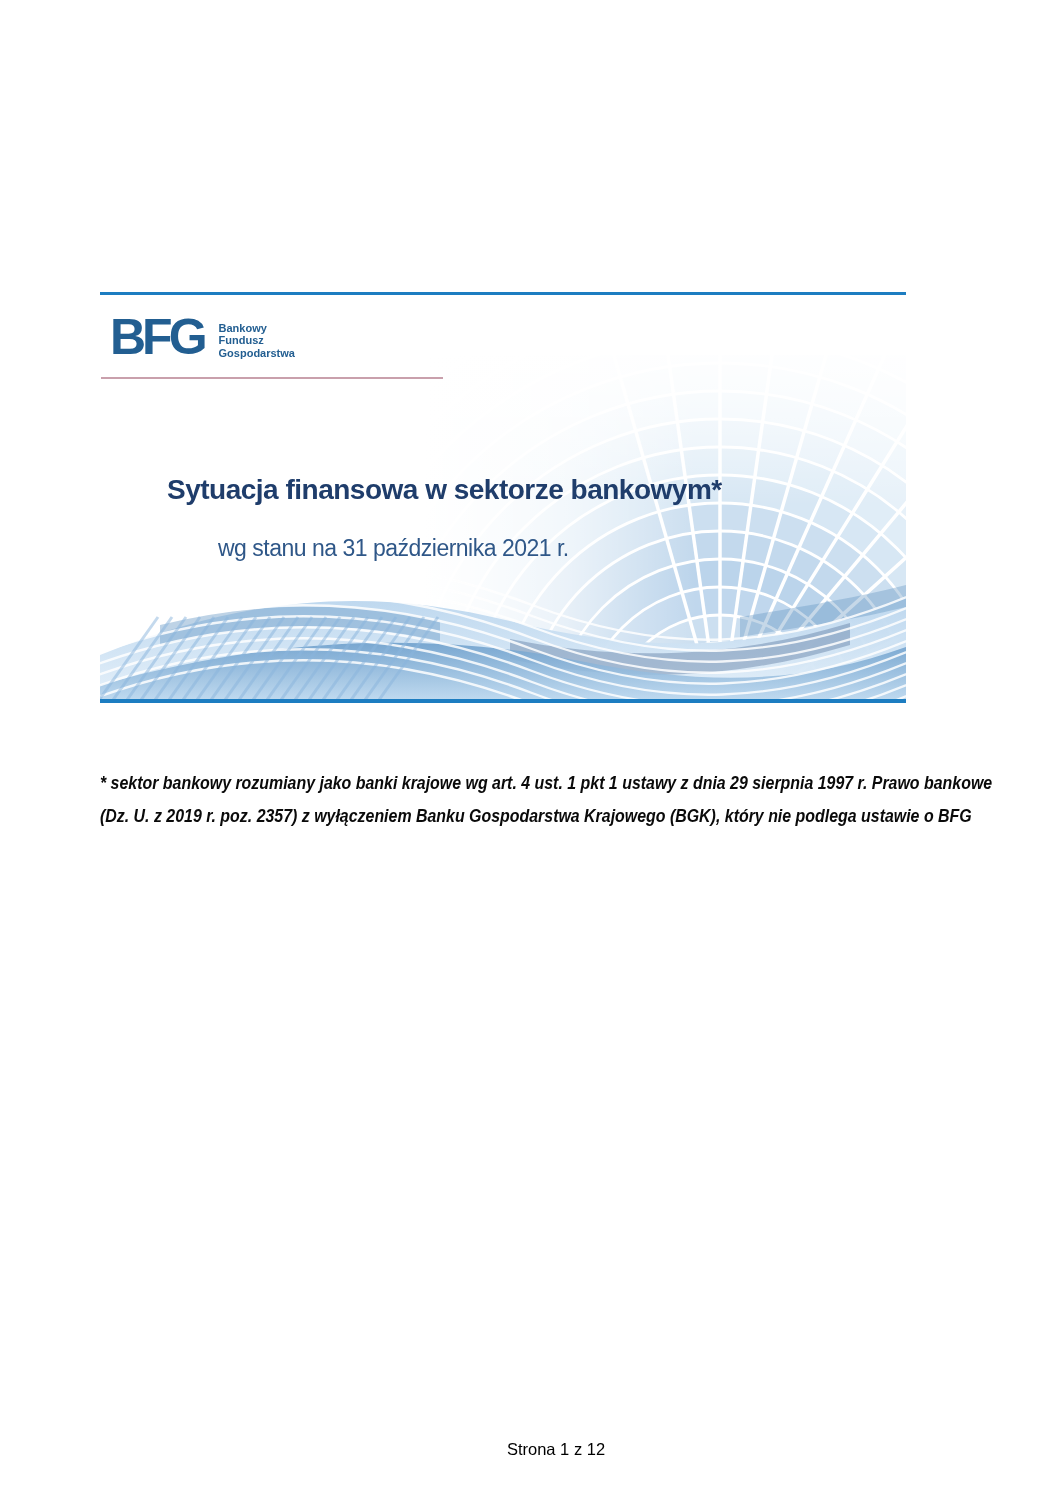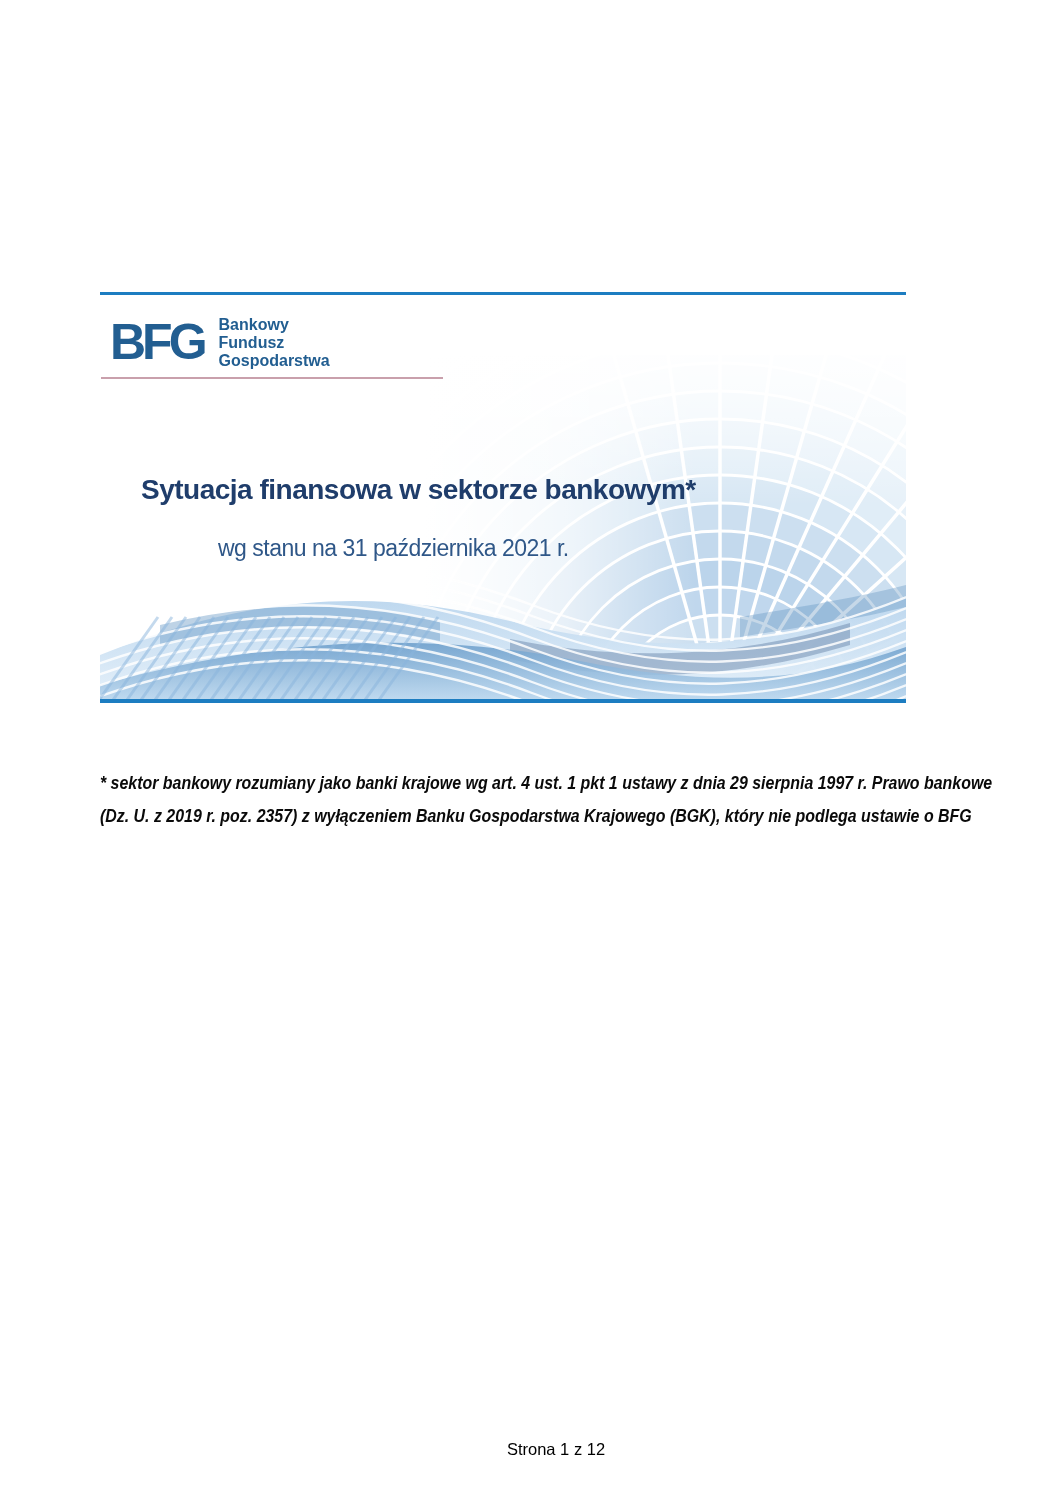--- a/index.html
+++ b/index.html
@@ -2,28 +2,28 @@
 <html><head>
 <meta charset="utf-8">
 <style>
   html,body{margin:0;padding:0;background:#ffffff;}
   body{font-family:"Liberation Sans", sans-serif; -webkit-font-smoothing:antialiased;}
   .page{position:relative;width:1058px;height:1497px;background:#ffffff;overflow:hidden;}
 
   .rule-top{position:absolute;left:100px;top:292px;width:806px;height:2.5px;background:#1d7dc1;z-index:3;}
   .rule-bottom{position:absolute;left:100px;top:699px;width:806px;height:3.5px;background:#1d7dc1;z-index:3;}
 
-  .logo{position:absolute;left:110px;top:314px;display:flex;align-items:center;z-index:3;}
+  .logo{position:absolute;left:110px;top:314px;display:flex;align-items:flex-start;z-index:3;}
   .logo-abbr{font-size:50px;font-weight:bold;color:#225e91;letter-spacing:-4px;line-height:0.92;}
-  .logo-name{margin-left:15px;margin-top:2px;font-size:16px;font-weight:bold;color:#225e91;line-height:1.12;}
+  .logo-name{margin-left:15px;margin-top:8px;font-size:11px;font-weight:bold;color:#225e91;line-height:1.12;}
   .logo-underline{position:absolute;left:101px;top:377px;width:342px;height:1.6px;background:#c9a0ac;z-index:3;}
 
   .banner-art{position:absolute;left:100px;top:355px;width:806px;height:348px;z-index:1;}
 
-  .title{position:absolute;left:141px;top:474px;font-size:28px;font-weight:bold;color:#1f3d6b;letter-spacing:-0.5px;z-index:2;white-space:nowrap;}
+  .title{position:absolute;left:167px;top:474px;font-size:28px;font-weight:bold;color:#1f3d6b;letter-spacing:-0.5px;z-index:2;white-space:nowrap;}
   .subtitle{position:absolute;left:218px;top:535px;font-size:23px;color:#2f5788;letter-spacing:-0.5px;z-index:2;white-space:nowrap;}
 
   .footnote{position:absolute;left:100px;top:767px;width:958px;color:#0a0a0a;font-weight:bold;font-style:italic;font-size:17.5px;line-height:33px;z-index:2;}
   .footnote .fn-line{white-space:nowrap;transform:scaleX(0.91);transform-origin:left center;}
 
   .page-footer{position:absolute;left:100px;top:1440px;width:912px;text-align:center;font-size:16.5px;font-weight:normal;color:#000;z-index:2;}
 </style>
 </head>
 <body>
 

